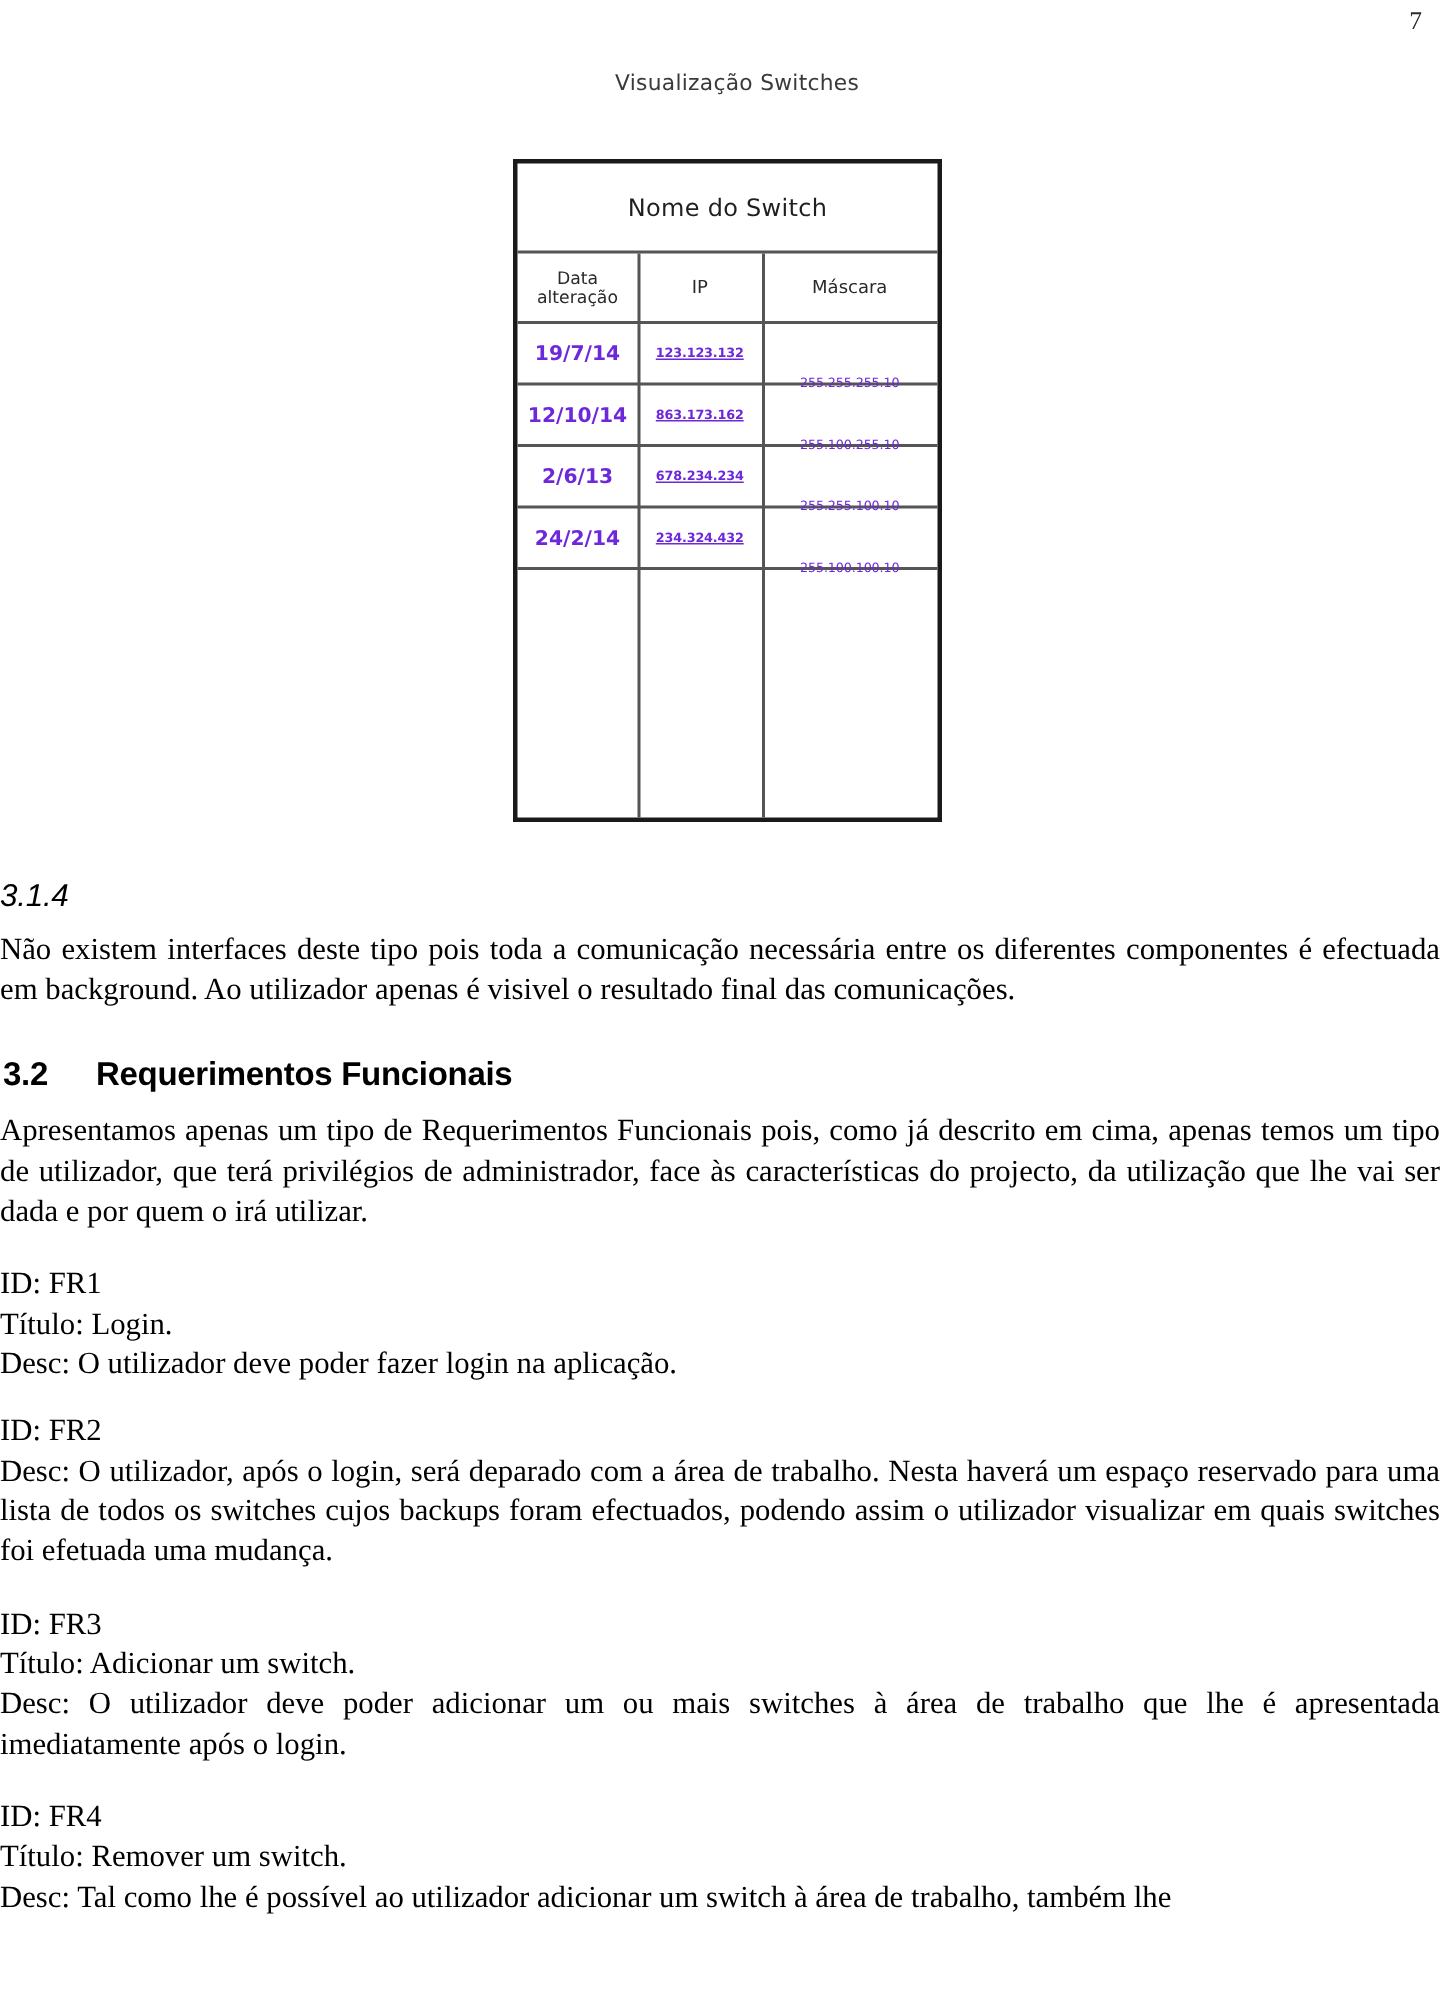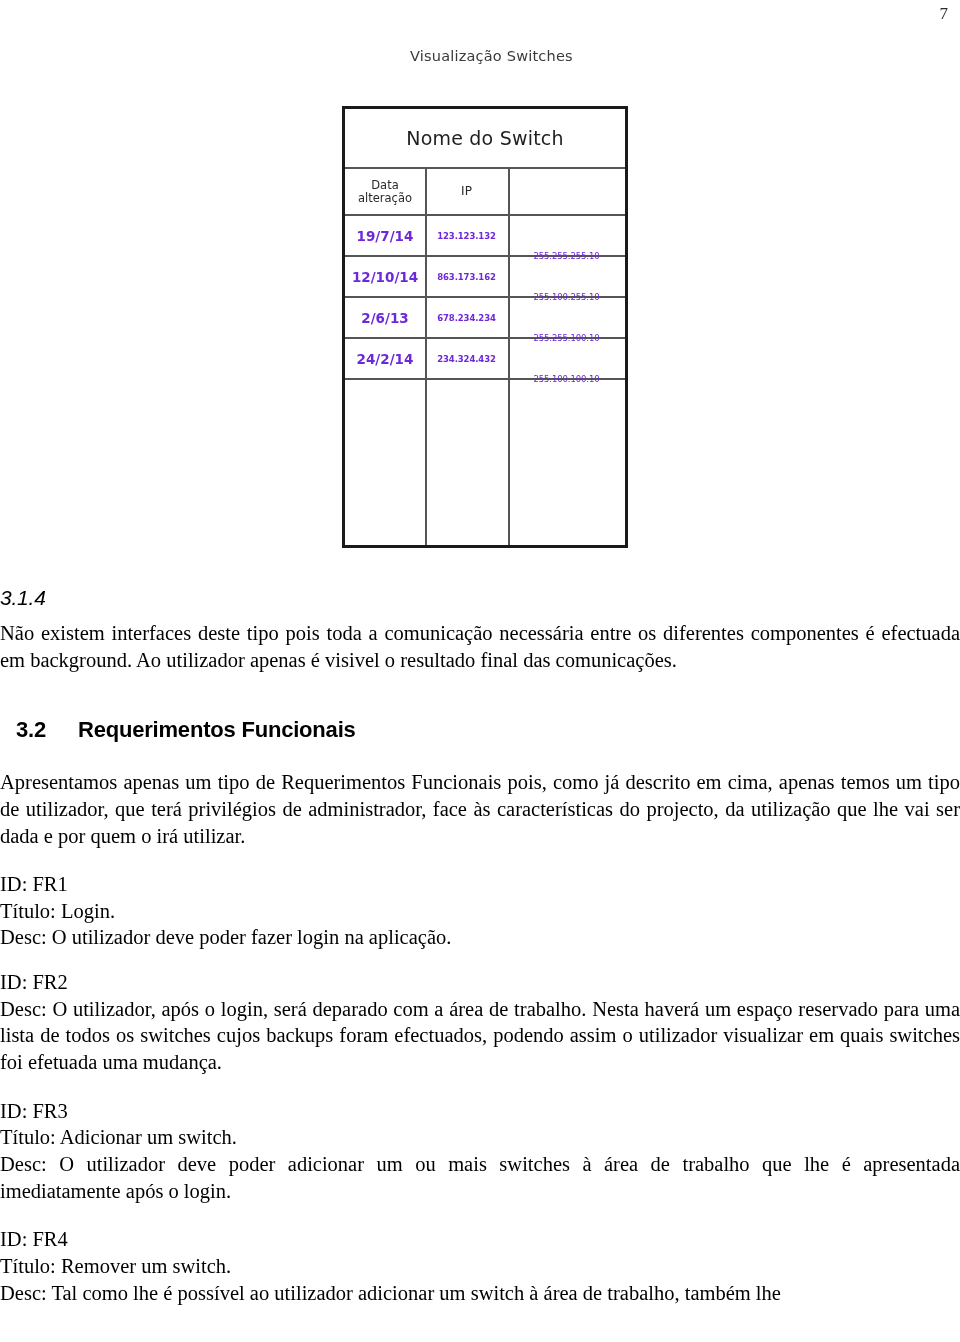--- a/index.html
+++ b/index.html
@@ -57,21 +57,21 @@
   }
   
   .mock-title-cell {
     height: 60px;
     border-bottom: 2px solid #555;
     box-sizing: border-box;
     display: flex;
     align-items: center;
     justify-content: center;
     font-family: "DejaVu Sans", sans-serif;
-    font-size: 19px;
+    font-size: 16px;
     color: #1f1f1f;
     letter-spacing: .2px;
   }
   .mock-grid {
     position: relative;
     height: calc(100% - 60px);
   }
   
   .vrule {
     position: absolute;
@@ -104,21 +104,21 @@
   .c-mask { width: 117px; }
 
   .header-row .mock-cell {
     font-size: 12px;
     line-height: 1.12;
     color: #2a2a2a;
   }
   .header-row .c-date { font-size: 11.5px; align-items: center; }
 
   .data-row .c-date { font-size: 13.5px; font-weight: bold; }
-  .data-row .c-ip   { font-size: 8.5px;  font-weight: bold; letter-spacing: -.1px; }
+  .data-row .c-ip   { font-size: 8.5px;  font-weight: bold; letter-spacing: -.1px; text-decoration: underline; }
   .data-row .c-mask { font-size: 8.5px;  font-weight: normal; letter-spacing: -.1px; margin-top: 40px; }
 
   .mock-blank {
     height: 212px;
   }
 
   
   .content {
     position: absolute;
     left: 0;
@@ -133,21 +133,21 @@
     font-weight: normal;
     font-size: 21px;
     letter-spacing: -.2px;
     color: #000;
     display: flex;
     flex-direction: column;
   }
   h3.sub-heading .num { width: 72px; flex: none; }
 
   h2.section-heading {
-    margin: 16px;
+    margin: 2px;
     font-family: "Liberation Sans", sans-serif;
     font-weight: bold;
     font-size: 22px;
     letter-spacing: -.2px;
     color: #000;
     display: flex;
   }
   h2.section-heading .num { width: 62px; flex: none; }
 
   p.para {
@@ -184,20 +184,21 @@
       <div class="vrule v2"></div>
 
       <div class="mock-row header-row">
         <div class="mock-cell c-date">
           <span>
             <span>Data</span><br>
             <span>alteração</span>
           </span>
         </div>
         <div class="mock-cell c-ip">IP</div>
+        <div class="mock-cell c-mask">Máscara</div>
       </div>
 
       <div class="mock-row data-row">
         <div class="mock-cell c-date">19/7/14</div>
         <div class="mock-cell c-ip">123.123.132</div>
         <div class="mock-cell c-mask">255.255.255.10</div>
       </div>
       <div class="mock-row data-row">
         <div class="mock-cell c-date">12/10/14</div>
         <div class="mock-cell c-ip">863.173.162</div>

